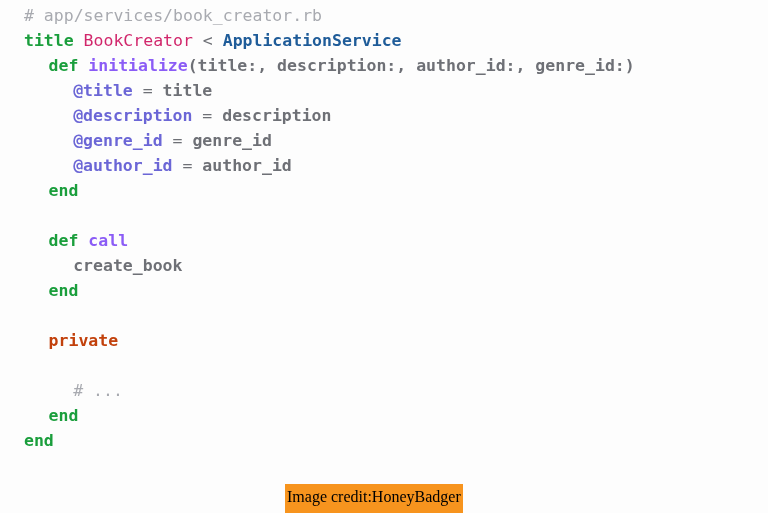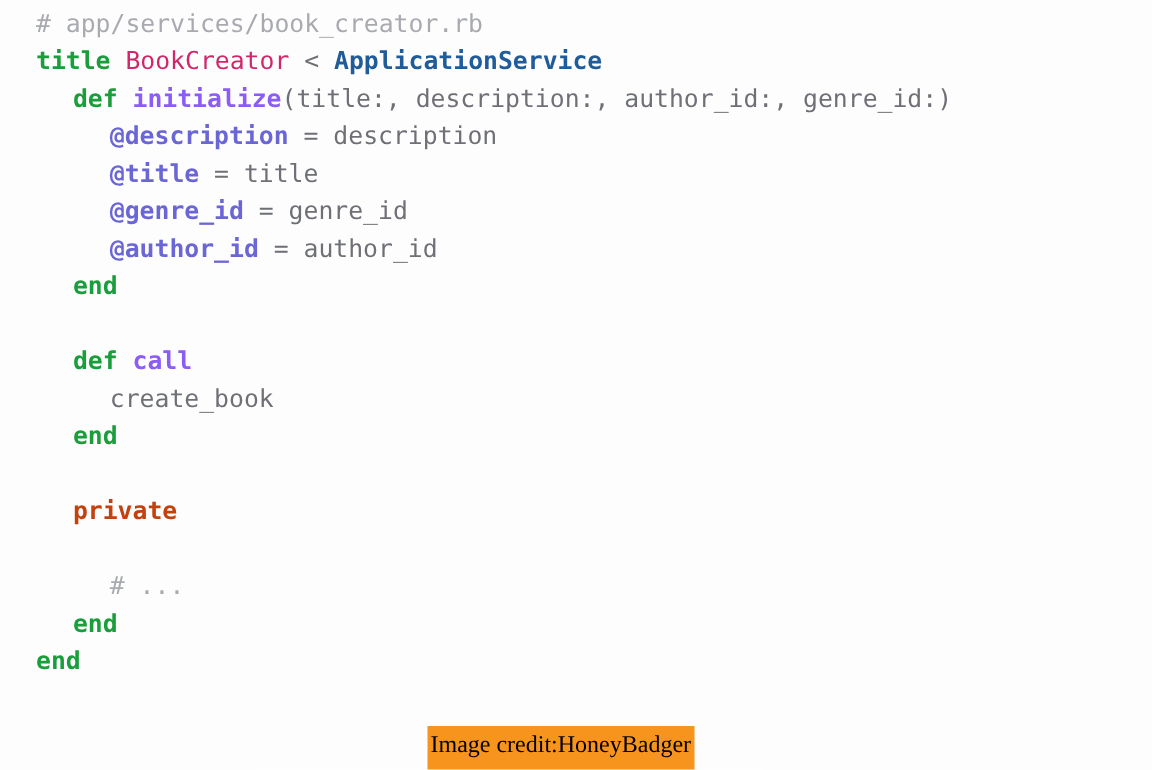--- a/index.html
+++ b/index.html
@@ -50,21 +50,21 @@
 
   
   .tok { white-space: pre; }
 
   .t-comment   { color: #a8aab0; font-weight: normal; }
   .t-keyword   { color: #1a9e3c; font-weight: bold; }
   .t-class     { color: #d1266b; font-weight: normal; }
   .t-const     { color: #1f5c99; font-weight: bold; }
   .t-method    { color: #8b5cf6; font-weight: bold; }
   .t-ivar      { color: #6b66d6; font-weight: bold; }
-  .t-plain     { color: #6e7076; font-weight: normal; }
+  .t-plain     { color: #6e7076; font-weight: bold; }
   .t-private   { color: #c2410c; font-weight: bold; }
   .t-op        { color: #6e7076; font-weight: normal; }
 
   
   #credit-banner {
     position: absolute;
     left: 285px;
     top: 484px;
     height: 38px;
     line-height: 25px;
@@ -79,22 +79,22 @@
 </style>
 </head>
 <body>
 
 <div id="screenshot" style="background: rgb(253, 253, 253);">
 
   <div id="code-block">
       <div class="code-line"><span class="tok t-comment"># app/services/book_creator.rb</span></div>
       <div class="code-line"><span class="tok t-keyword">title</span><span class="tok t-plain"> </span><span class="tok t-class">BookCreator</span><span class="tok t-plain"> </span><span class="tok t-op">&lt;</span><span class="tok t-plain"> </span><span class="tok t-const">ApplicationService</span></div>
       <div class="code-line"><span class="tok" style="display: inline-block; width: 24.6px;"></span><span class="tok t-keyword">def</span><span class="tok t-plain"> </span><span class="tok t-method">initialize</span><span class="tok t-plain">(title:, description:, author_id:, genre_id:)</span></div>
+      <div class="code-line"><span class="tok" style="display: inline-block; width: 49.2px;"></span><span class="tok t-ivar">@title</span><span class="tok t-plain"> </span><span class="tok t-op">=</span><span class="tok t-plain"> </span><span class="tok t-plain">title</span></div>
       <div class="code-line"><span class="tok" style="display: inline-block; width: 49.2px;"></span><span class="tok t-ivar">@description</span><span class="tok t-plain"> </span><span class="tok t-op">=</span><span class="tok t-plain"> </span><span class="tok t-plain">description</span></div>
-      <div class="code-line"><span class="tok" style="display: inline-block; width: 49.2px;"></span><span class="tok t-ivar">@title</span><span class="tok t-plain"> </span><span class="tok t-op">=</span><span class="tok t-plain"> </span><span class="tok t-plain">title</span></div>
       <div class="code-line"><span class="tok" style="display: inline-block; width: 49.2px;"></span><span class="tok t-ivar">@genre_id</span><span class="tok t-plain"> </span><span class="tok t-op">=</span><span class="tok t-plain"> </span><span class="tok t-plain">genre_id</span></div>
       <div class="code-line"><span class="tok" style="display: inline-block; width: 49.2px;"></span><span class="tok t-ivar">@author_id</span><span class="tok t-plain"> </span><span class="tok t-op">=</span><span class="tok t-plain"> </span><span class="tok t-plain">author_id</span></div>
       <div class="code-line"><span class="tok" style="display: inline-block; width: 24.6px;"></span><span class="tok t-keyword">end</span></div>
       <div class="code-line blank"></div>
       <div class="code-line"><span class="tok" style="display: inline-block; width: 24.6px;"></span><span class="tok t-keyword">def</span><span class="tok t-plain"> </span><span class="tok t-method">call</span></div>
       <div class="code-line"><span class="tok" style="display: inline-block; width: 49.2px;"></span><span class="tok t-plain">create_book</span></div>
       <div class="code-line"><span class="tok" style="display: inline-block; width: 24.6px;"></span><span class="tok t-keyword">end</span></div>
       <div class="code-line blank"></div>
       <div class="code-line"><span class="tok" style="display: inline-block; width: 24.6px;"></span><span class="tok t-private">private</span></div>
       <div class="code-line blank"></div>

